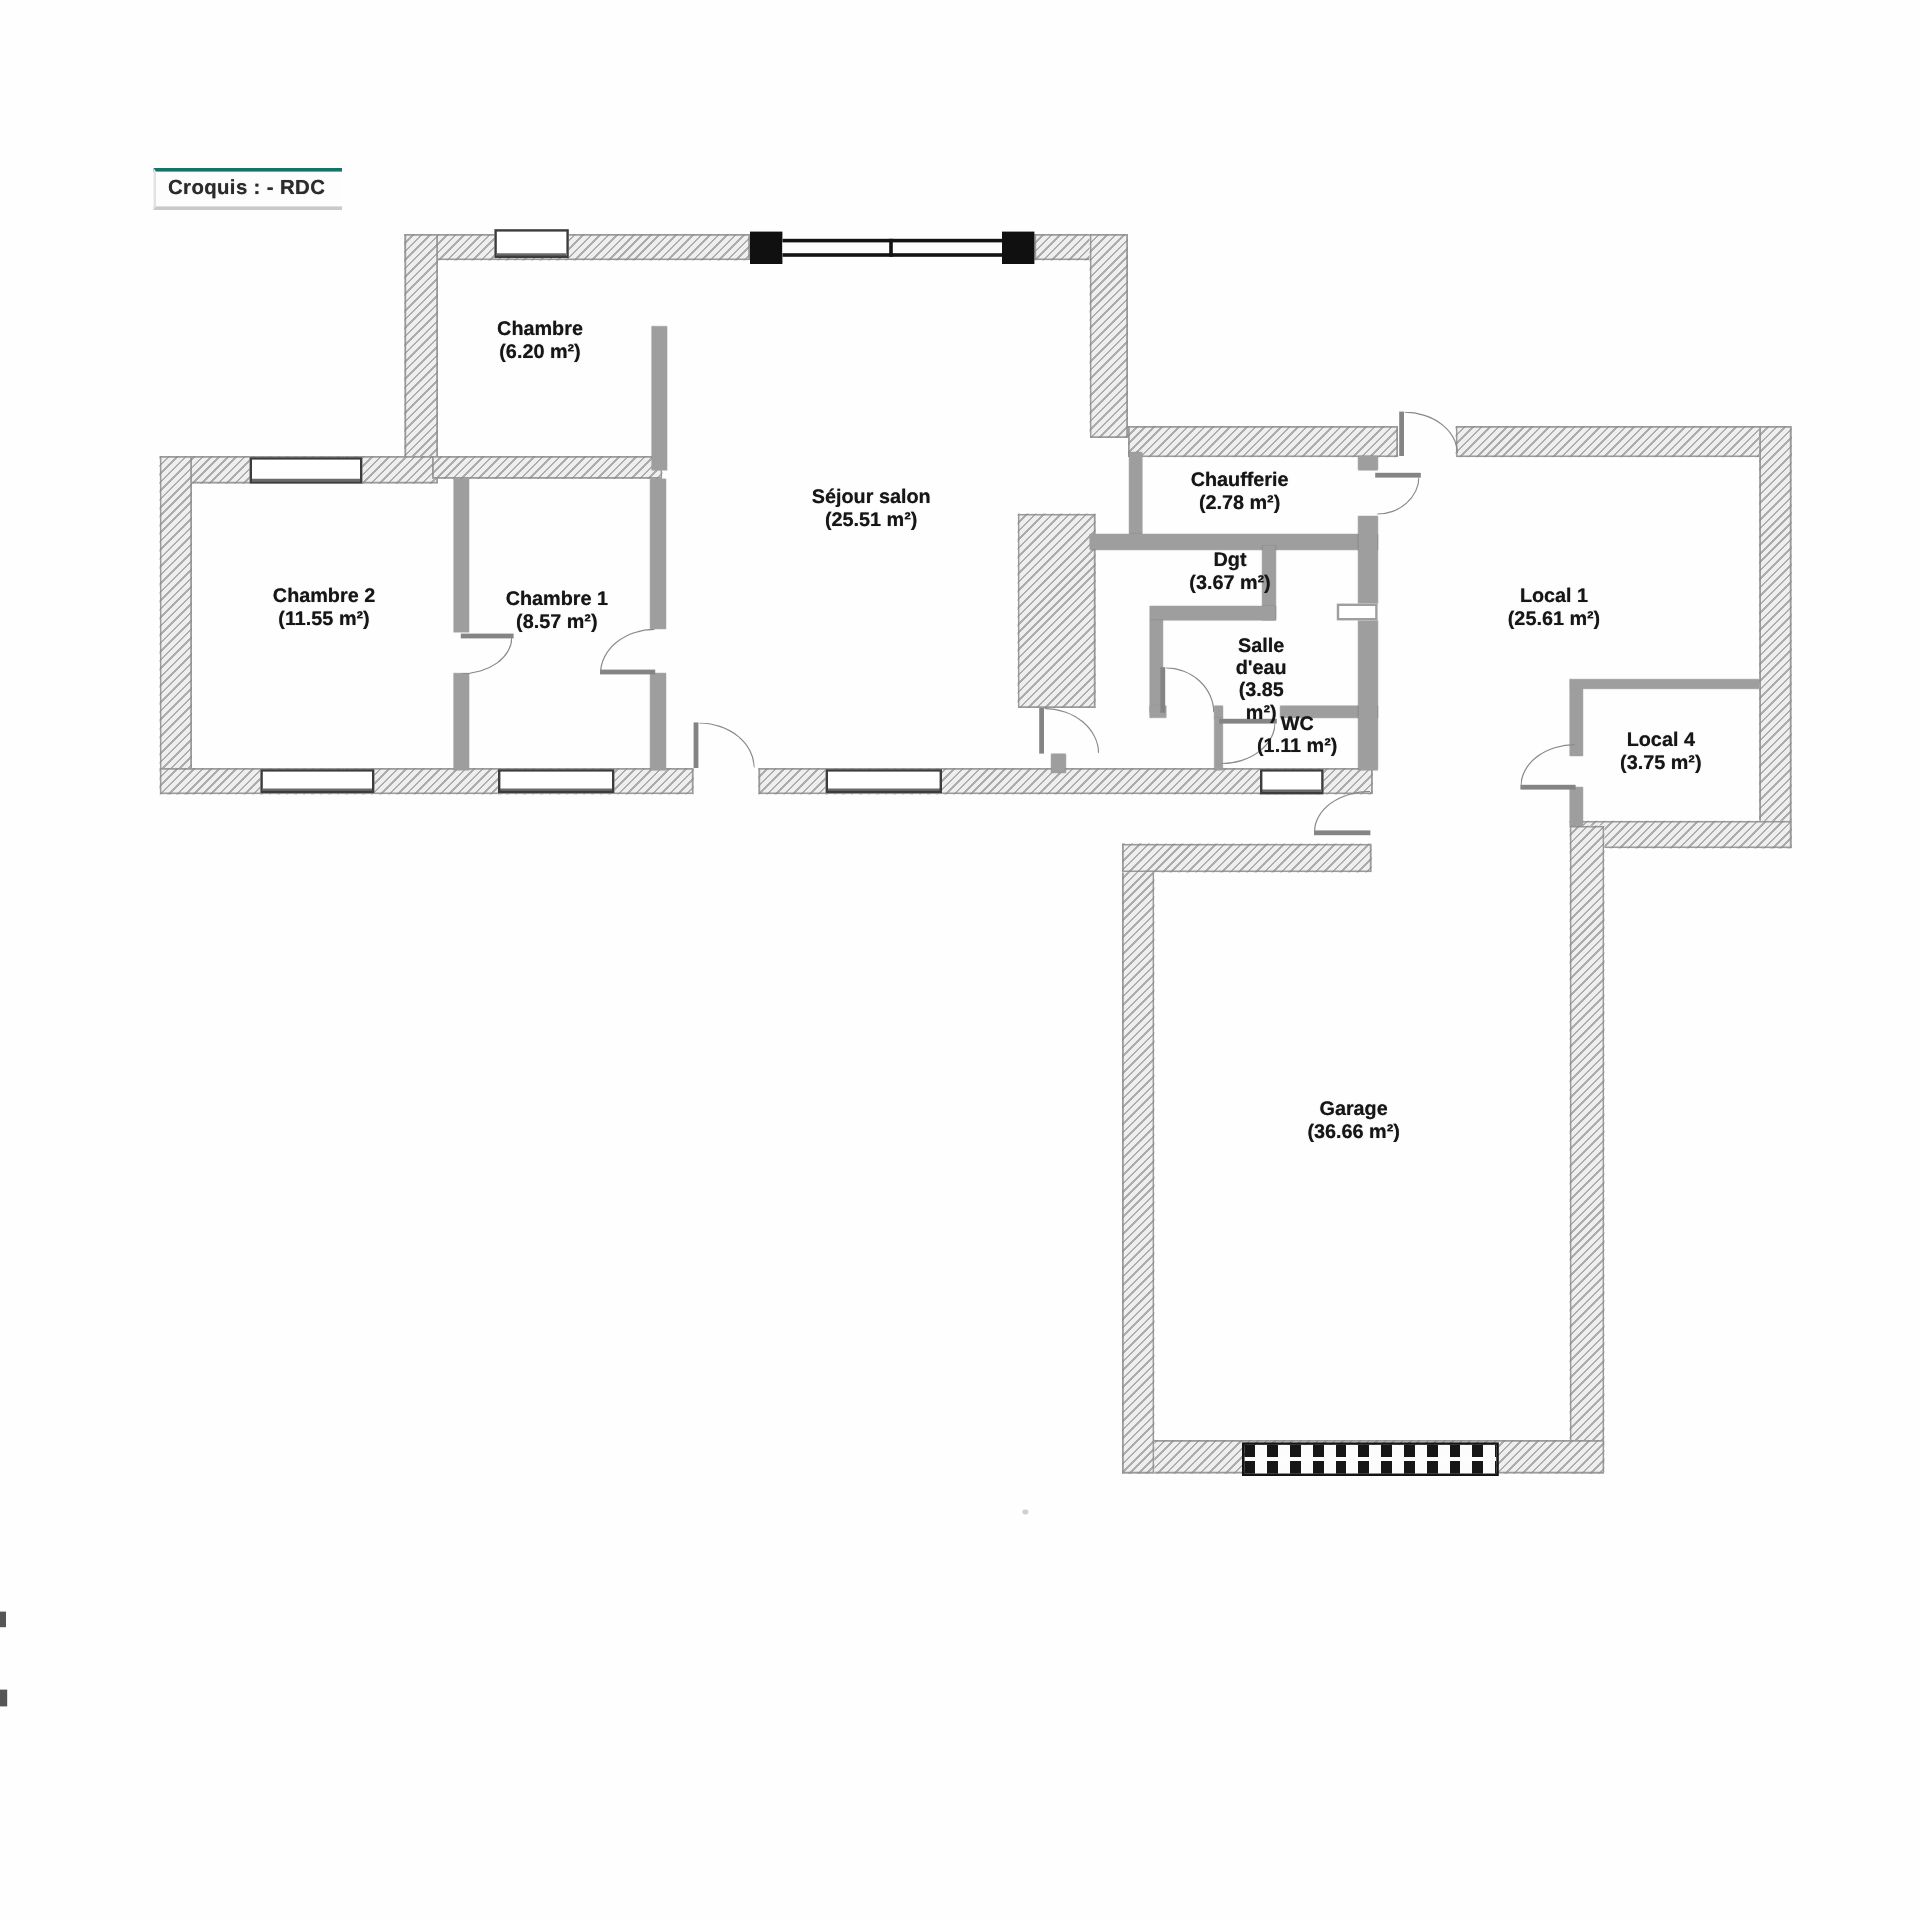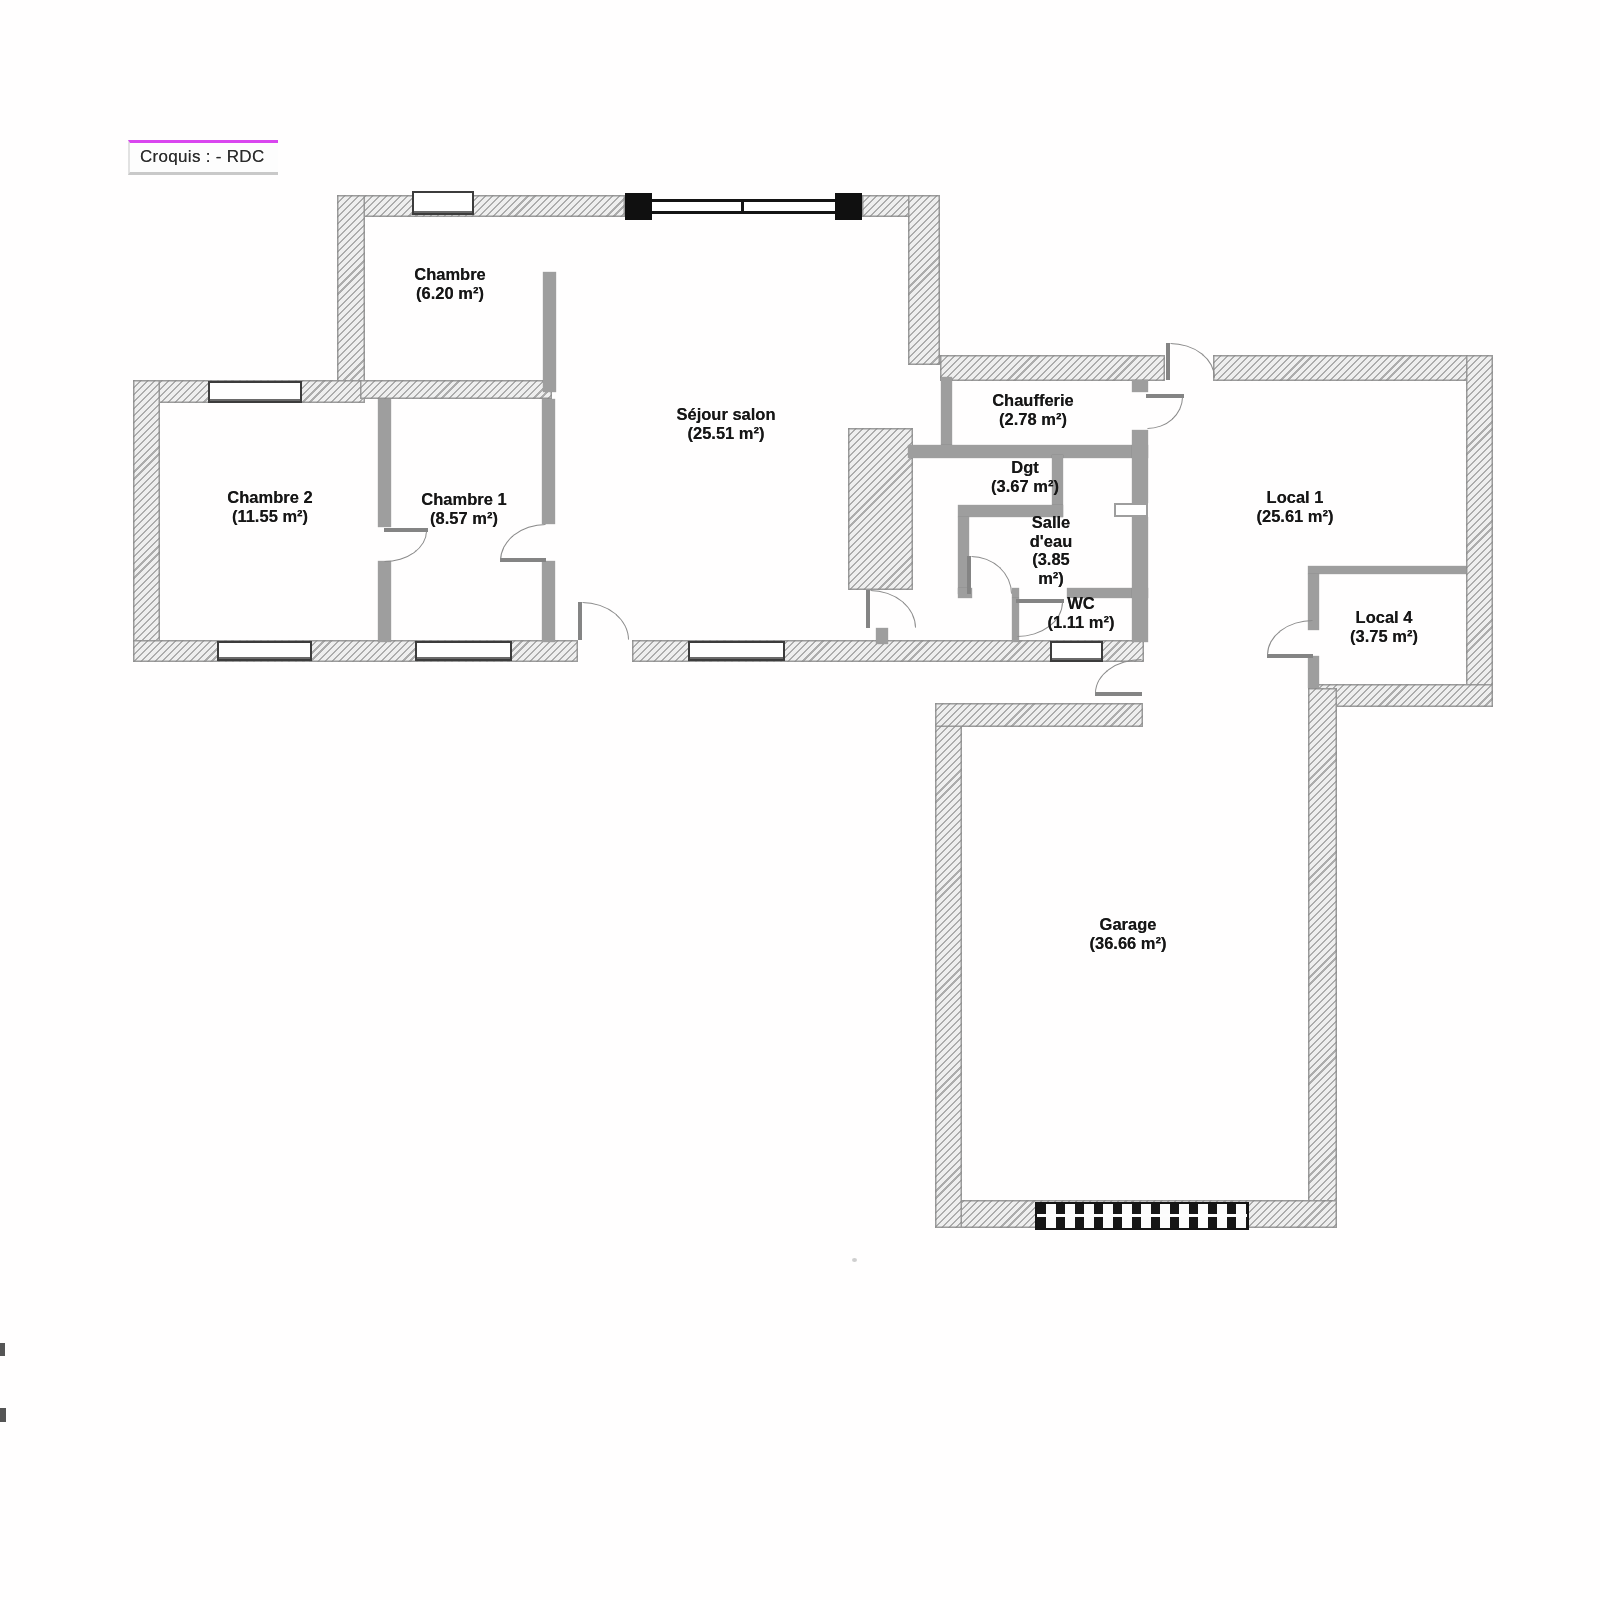--- a/index.html
+++ b/index.html
@@ -20,24 +20,24 @@
   .bay-post{position:absolute;background:#101010;}
   .bay-bar{position:absolute;background:#fff;border-top:3px solid #141414;border-bottom:3px solid #141414;box-sizing:border-box;}
   .bay-tick{position:absolute;background:#141414;}
   .niche{position:absolute;background:#fff;border:2px solid #9e9e9e;box-sizing:border-box;}
   .gdoor{position:absolute;box-sizing:border-box;border:2px solid #141414;
          background:linear-gradient(to bottom, rgba(255,255,255,0) 42%, #fdfdfd 42%, #fdfdfd 55%, rgba(255,255,255,0) 55%),
                     repeating-linear-gradient(90deg,#161616 0 9px,#fcfcfc 9px 19px);}
   .rlabel{position:absolute;transform:translateX(-50%);text-align:center;color:#161616;
           font-size:16.5px;line-height:1.13;font-weight:700;white-space:nowrap;
           text-shadow:0 0 .6px rgba(30,30,30,.75);}
-  .rlabel.wrap{white-space:normal;}
+  .rlabel.wrap{white-space:normal;margin-top:16px;}
   #plan-title{position:absolute;left:128px;top:140px;padding:4px 14px 5px 10px;
-          font-size:17px;font-weight:400;color:#2b2b2b;letter-spacing:.3px;background:#fdfdfd;
-          border-top:3px solid #d946ef;border-bottom:3px solid #c9c9c9;border-left:2px solid #e2e2e2;
+          font-size:17px;font-weight:700;color:#2b2b2b;letter-spacing:.3px;background:#fdfdfd;
+          border-top:3px solid #0f766e;border-bottom:3px solid #c9c9c9;border-left:2px solid #e2e2e2;
           text-shadow:0 0 .6px rgba(30,30,30,.7);}
   .speck{position:absolute;background:#555;}
 </style>
 </head>
 <body>
 
 <div id="page">
 
   <div id="plan-title">Croquis : - RDC</div>
 

